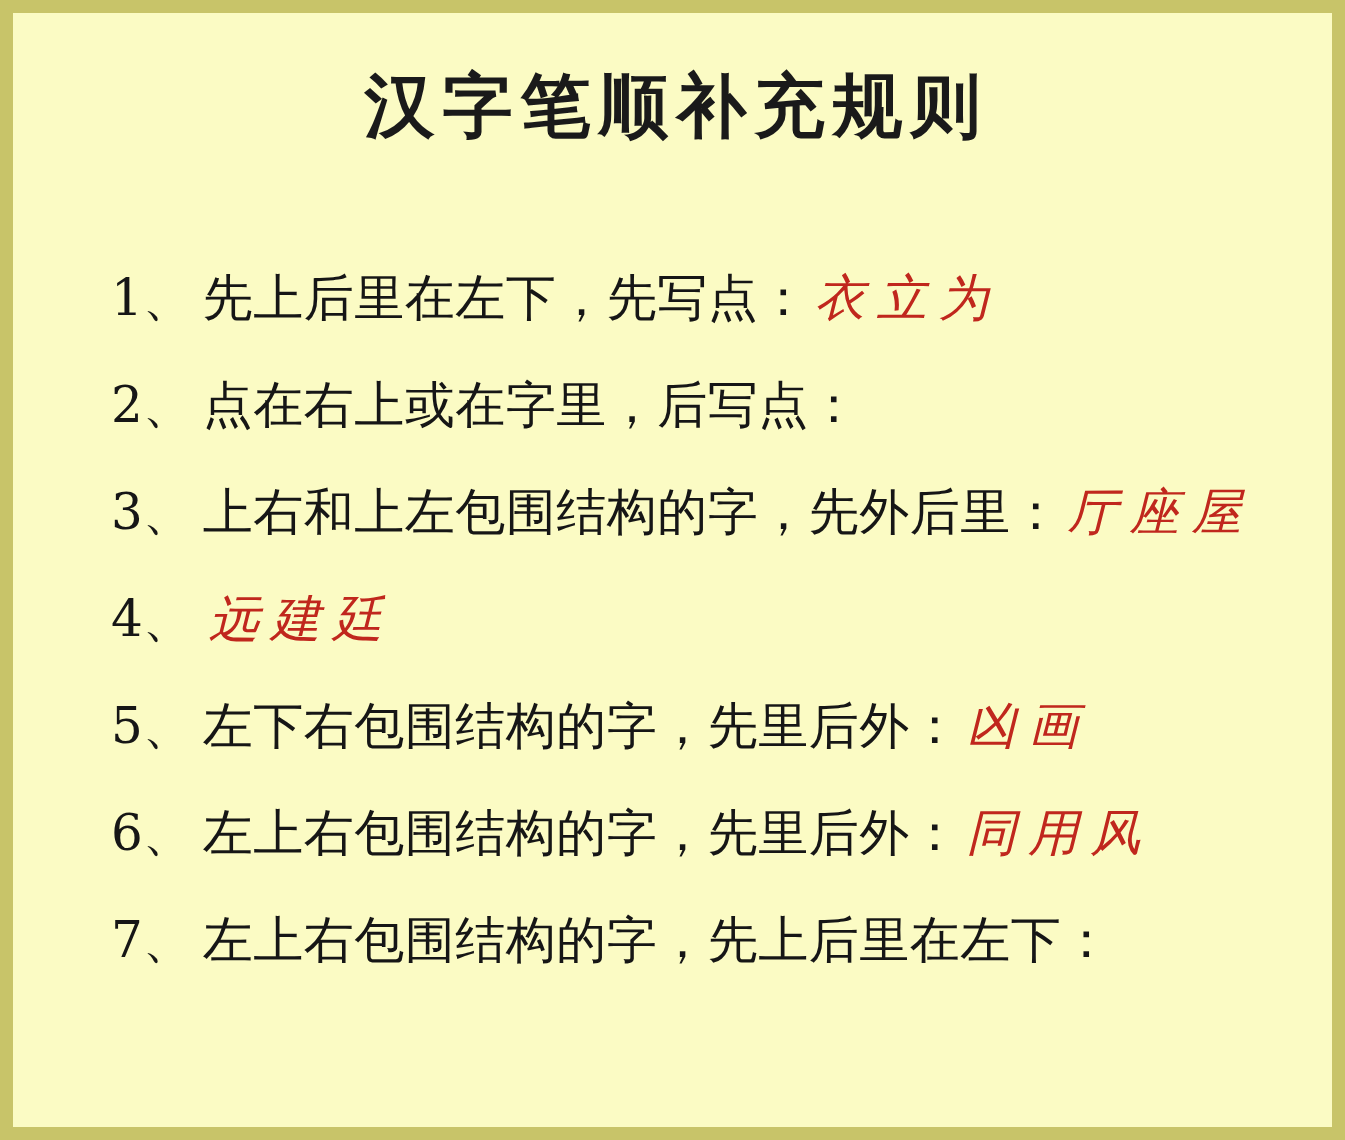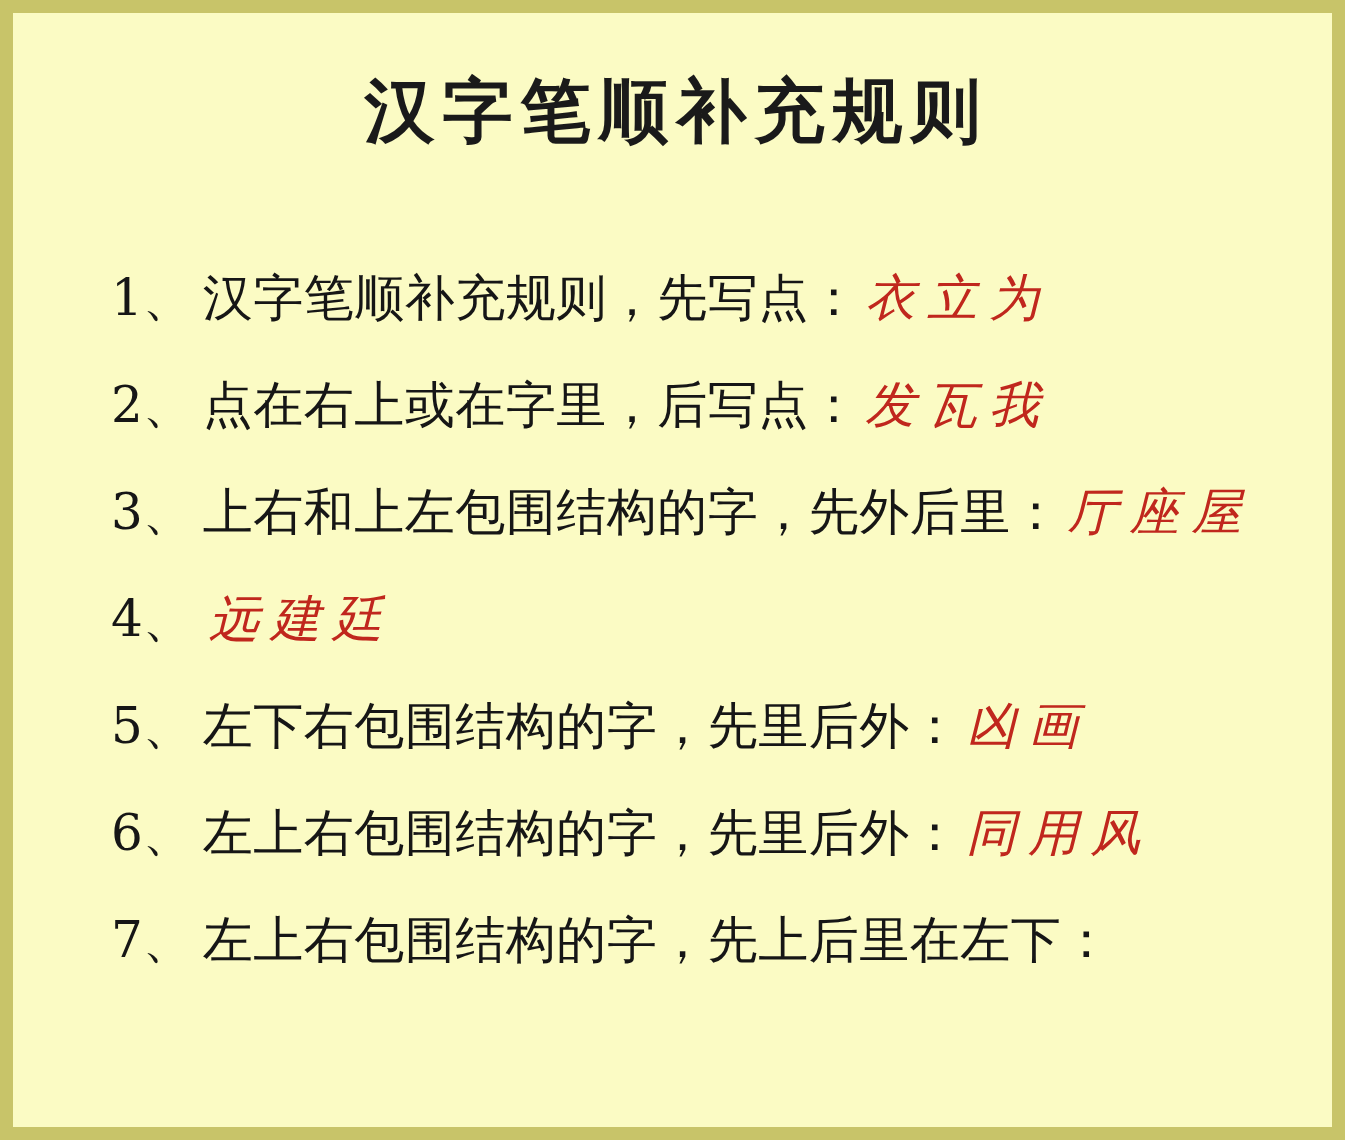--- a/index.html
+++ b/index.html
@@ -32,21 +32,21 @@
   }
 
   
   .title {
     position: absolute;
     top: 55px;
     left: 0;
     right: 0;
     text-align: center;
     color: #1a1a1a;
-    font-family: Liberation Sans, sans-serif;
+    font-family: Liberation Mono, monospace;
     font-size: 70px;
     font-weight: 700;
     letter-spacing: 8px;
     text-indent: 8px;
     line-height: 1.25;
     white-space: nowrap;
   }
 
   
   .rules {
@@ -95,28 +95,27 @@
 
 <div class="poster">
   <div class="poster-inner">
 
     <div class="title">汉字笔顺补充规则</div>
 
     <div class="rules">
 
       <div class="rule-row">
         <span class="rule-index">1、</span>
-        <span class="rule-text">汉字笔顺补充规则，先写点：</span>
+        <span class="rule-text">先上后里在左下，先写点：</span>
         <span class="rule-examples">衣立为</span>
       </div>
 
       <div class="rule-row">
         <span class="rule-index">2、</span>
         <span class="rule-text">点在右上或在字里，后写点：</span>
-        <span class="rule-examples">发瓦我</span>
       </div>
 
       <div class="rule-row">
         <span class="rule-index">3、</span>
         <span class="rule-text">上右和上左包围结构的字，先外后里：</span>
         <span class="rule-examples">厅座屋</span>
       </div>
 
       <div class="rule-row">
         <span class="rule-index">4、</span>

